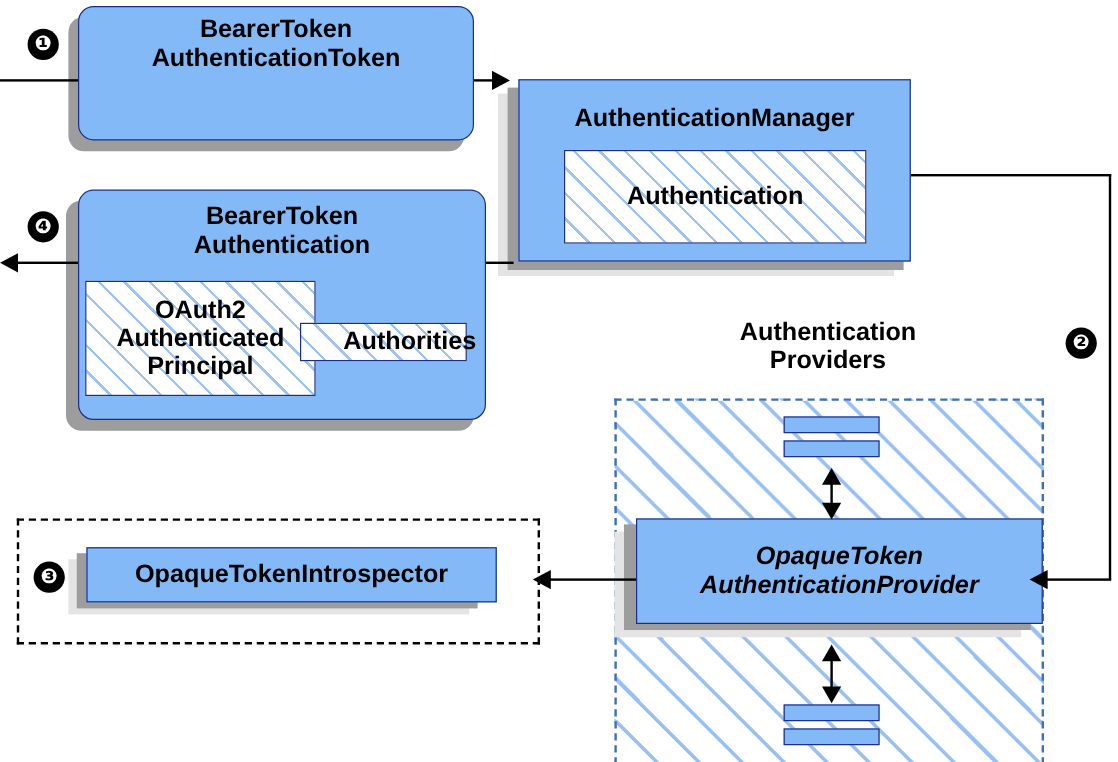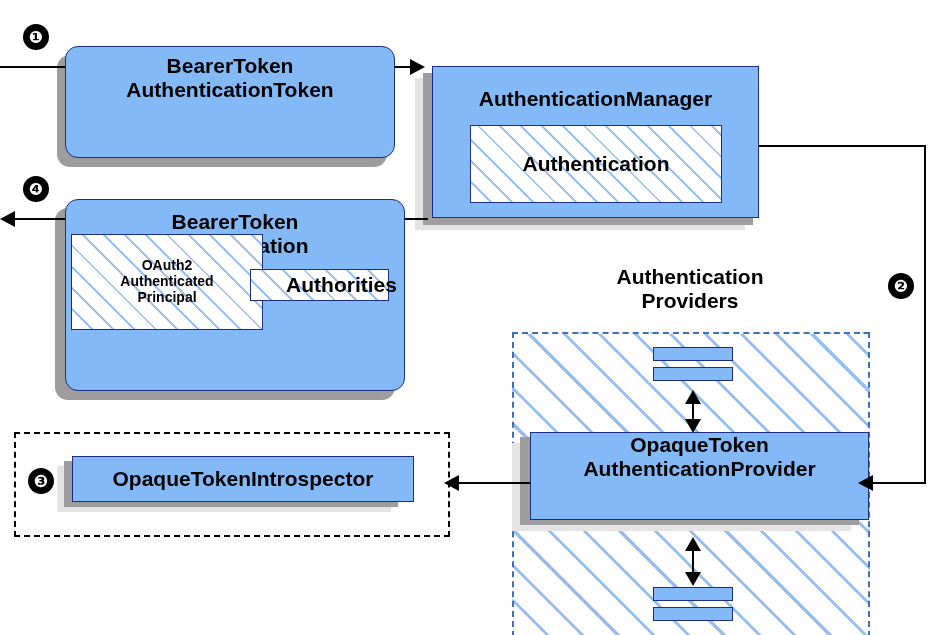--- a/index.html
+++ b/index.html
@@ -33,21 +33,20 @@
   }
   .node-title {
     text-align: center;
     line-height: 1.12;
     white-space: pre-line;
   }
 
   
   .rounded {
     border-radius: 13px;
-    margin-top: 41px;
   }
 
   
   .shadow {
     position: absolute;
     background: #9d9d9d;
     z-index: 3;
   }
   .shadow2 {
     position: absolute;
@@ -201,21 +200,21 @@
 
   <div class="bar" style="left:653px; top:347px; width:80px; height:14px;"></div>
   <div class="bar" style="left:653px; top:367px; width:80px; height:14px;"></div>
 
   <div class="line v" style="left:692px; top:394px; height:36px;"></div>
   <div class="arrow up" style="left:685px; top:390px;"></div>
   <div class="arrow down" style="left:685px; top:419px;"></div>
 
   <div class="shadow2" style="left:512px; top:443px; width:339px; height:88px;"></div>
   <div class="shadow" style="left:520px; top:437px; width:339px; height:88px;"></div>
-  <div class="node" style="left:530px; top:432px; width:339px; height:88px; justify-content:flex-start; font-size:21px;">
+  <div class="node" style="left:530px; top:432px; width:339px; height:88px; justify-content:center; font-size:21px;font-style:italic;">
     <div class="node-title">OpaqueToken
 AuthenticationProvider</div>
   </div>
 
   <div class="line v" style="left:692px; top:541px; height:42px;"></div>
   <div class="arrow up" style="left:685px; top:537px;"></div>
   <div class="arrow down" style="left:685px; top:572px;"></div>
 
   <div class="bar" style="left:653px; top:587px; width:80px; height:14px;"></div>
   <div class="bar" style="left:653px; top:607px; width:80px; height:14px;"></div>
@@ -241,21 +240,21 @@
   </div>
   <div class="hatch" style="left:470px; top:125px; width:252px; height:78px; font-size:21px;">
     <span>Authentication</span>
   </div>
 
   <div class="shadow rounded" style="left:55px; top:167px; width:340px; height:192px;"></div>
   <div class="node rounded" style="left:65px; top:158px; width:340px; height:192px; font-size:21px; padding-top:10px;">
     <div class="node-title">BearerToken
 Authentication</div>
   </div>
-  <div class="hatch" style="left:71px; top:234px; width:192px; height:96px; font-size:14px;">
+  <div class="hatch" style="left:71px; top:234px; width:192px; height:96px; font-size:21px;">
     <span>OAuth2
 Authenticated
 Principal</span>
   </div>
   <div class="hatch" style="left:250px; top:269px; width:139px; height:32px; font-size:21px;padding-left:44px;">
     <span>Authorities</span>
   </div>
 
   <div class="badge" style="left:23px; top:24px;">
     <span>❶</span>

